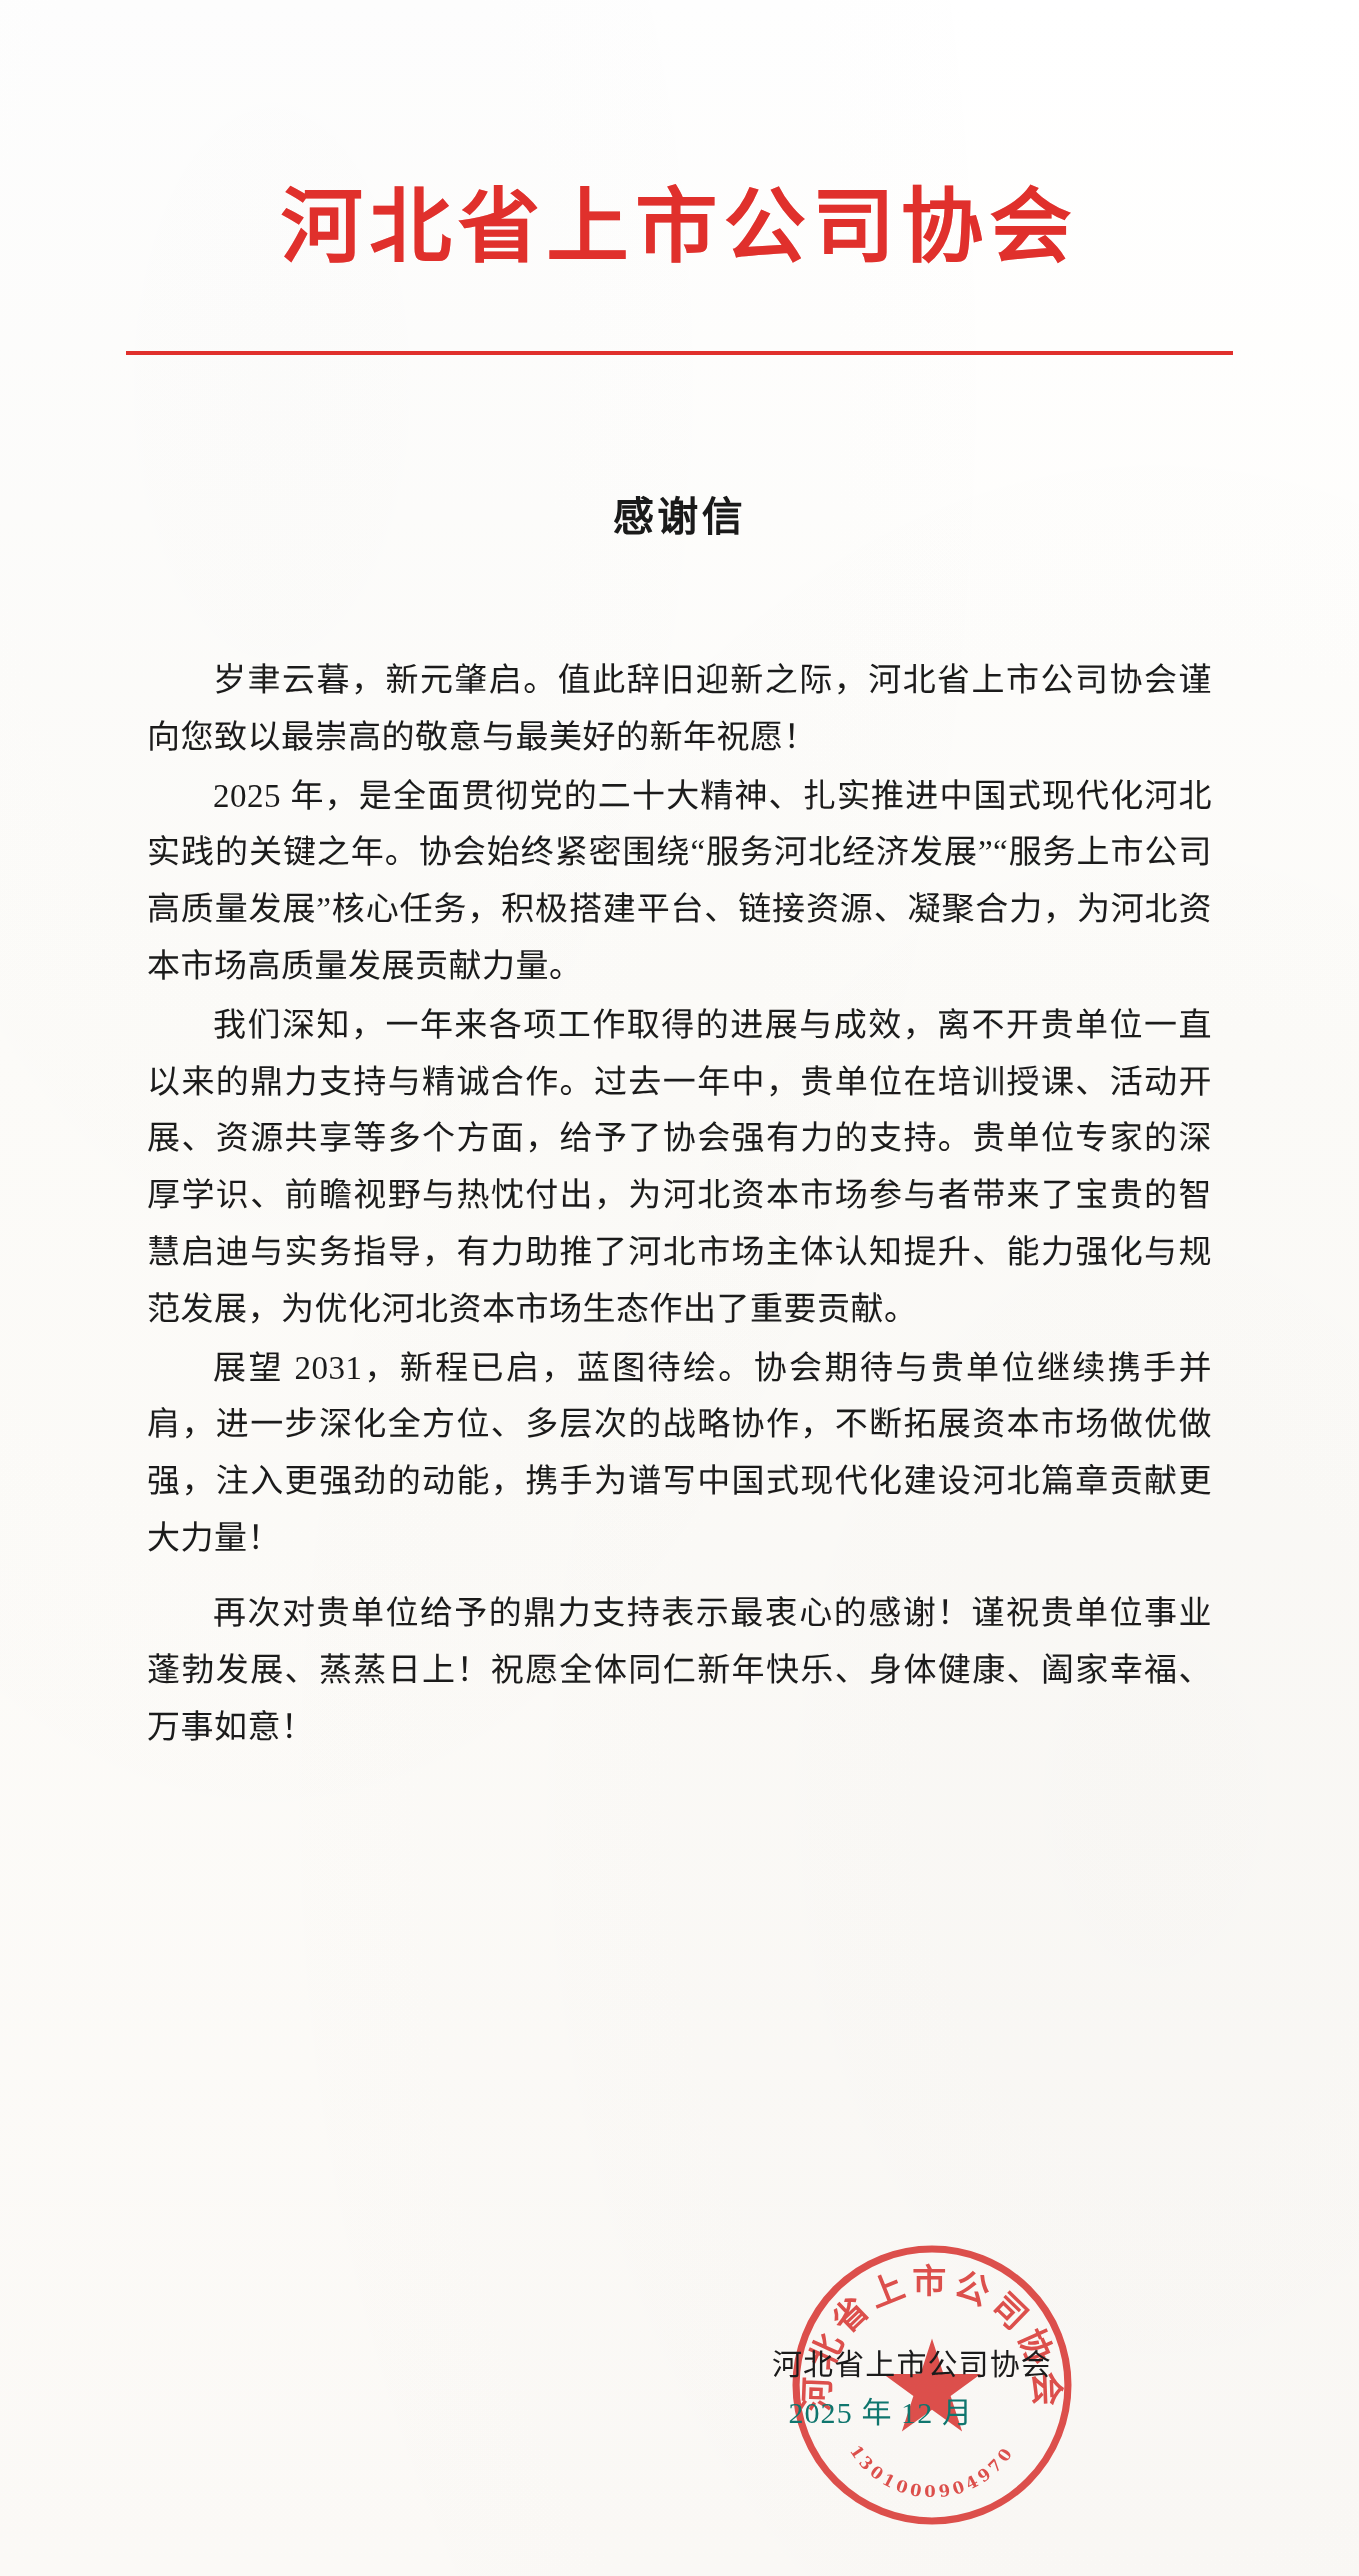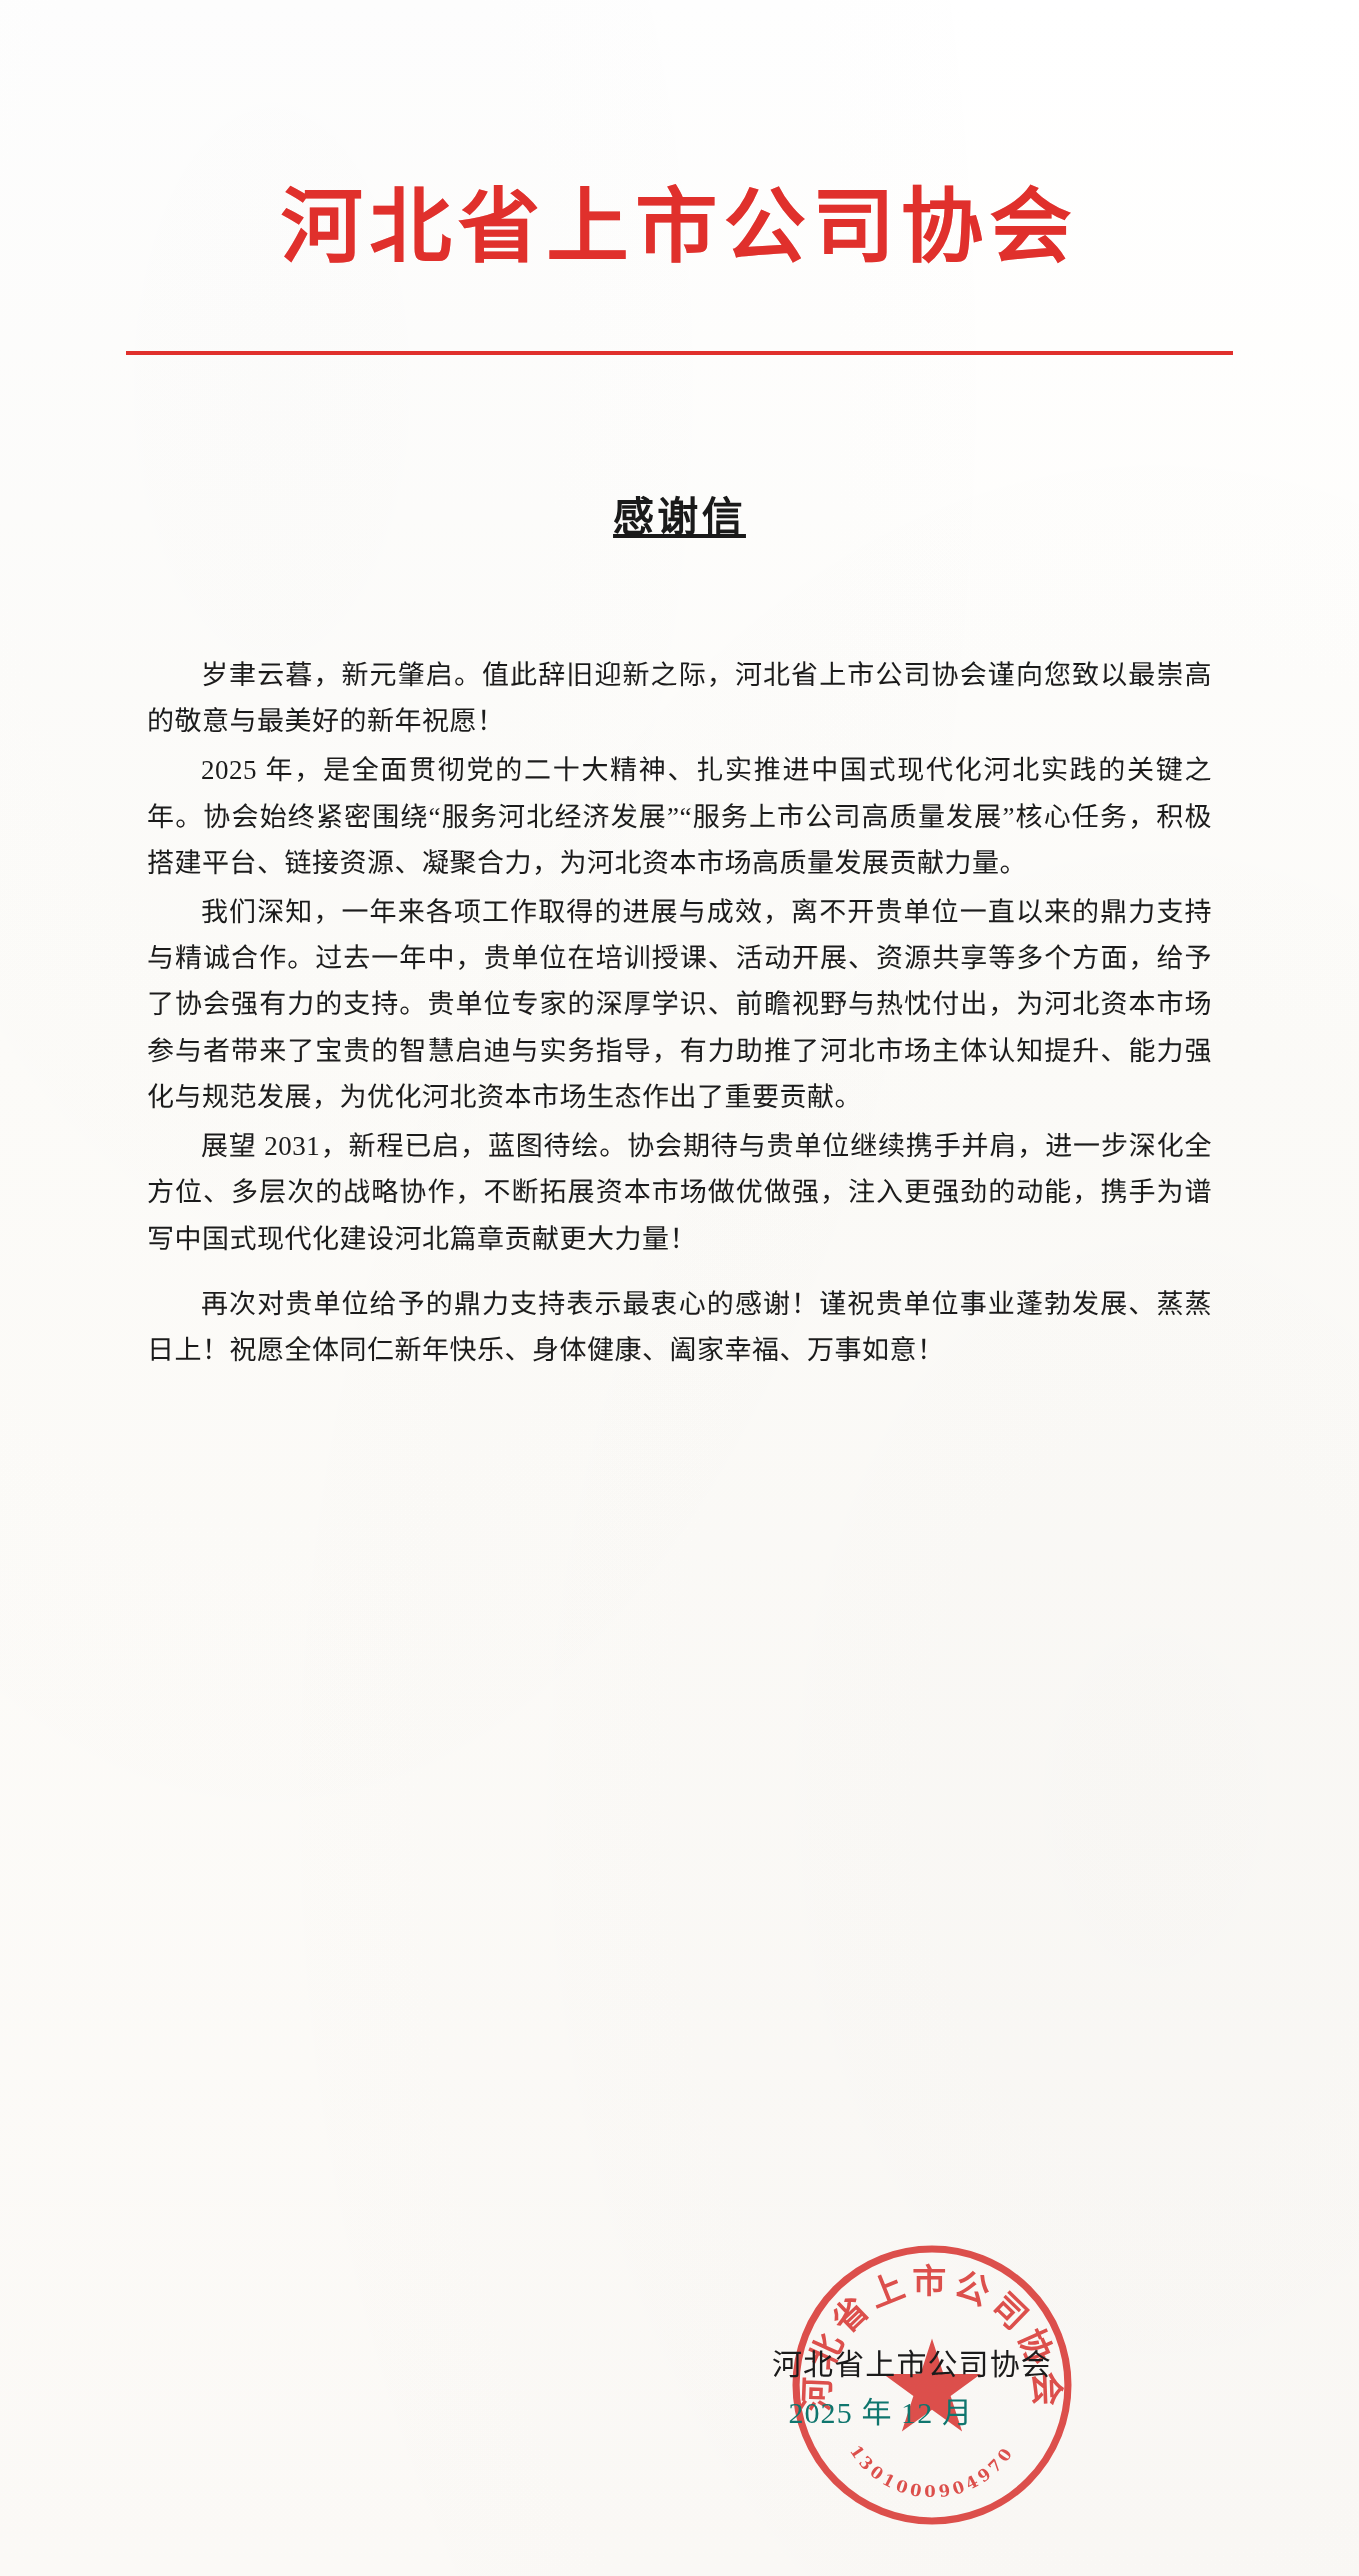--- a/index.html
+++ b/index.html
@@ -57,37 +57,36 @@
     position: absolute;
     left: 0;
     right: 0;
     top: 483px;
     text-align: center;
     font-family: "DejaVu Serif", "Liberation Serif", serif;
     font-weight: bold;
     font-size: 41px;
     letter-spacing: 3.3px;
     color: #1a1a1a;
-    text-decoration: underline;
   }
   .body-block {
     position: absolute;
     left: 147px;
     right: 147px;
     top: 652px;
   }
   .salutation {
     font-size: 30px;
     line-height: 1.72;
     color: #1b1b1b;
     letter-spacing: 0.5px;
     margin-bottom: 4.4px;
   }
   .para {
-    font-size: 27px;
+    font-size: 33px;
     line-height: 1.72;
     color: #1b1b1b;
     text-indent: 2em;
     letter-spacing: 0.5px;
     text-align: justify;
     text-justify: inter-ideograph;
     margin: 0 0 2.2px 0;
   }
   .para.spaced {
     margin-top: 18.6px;

